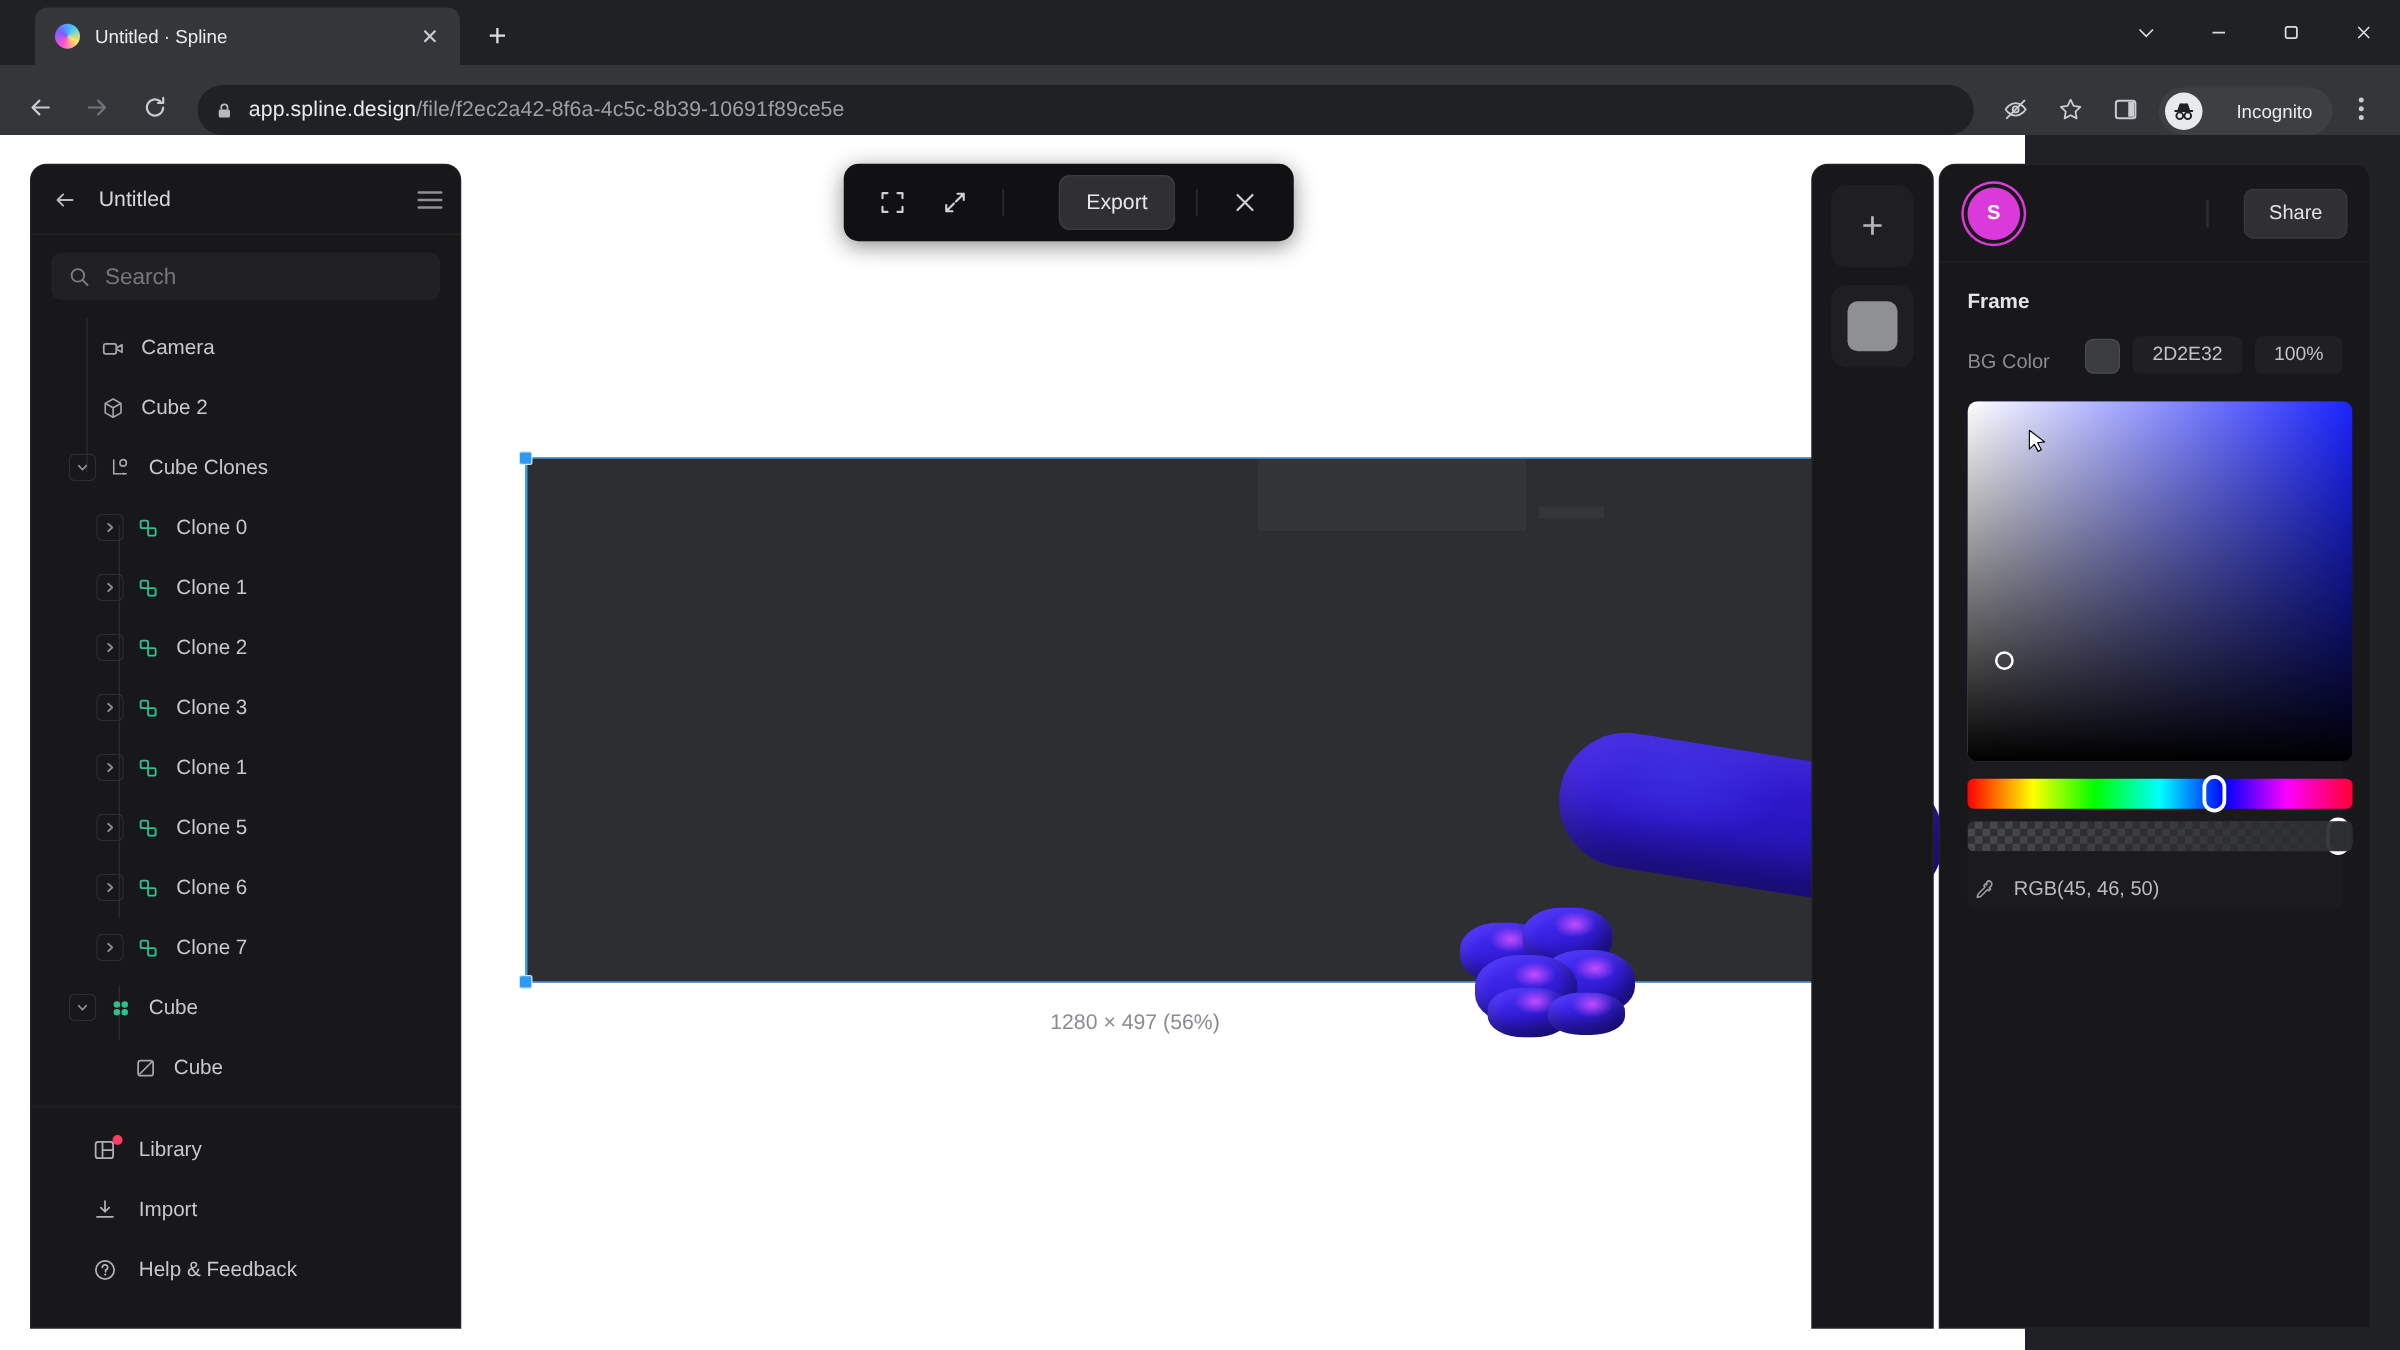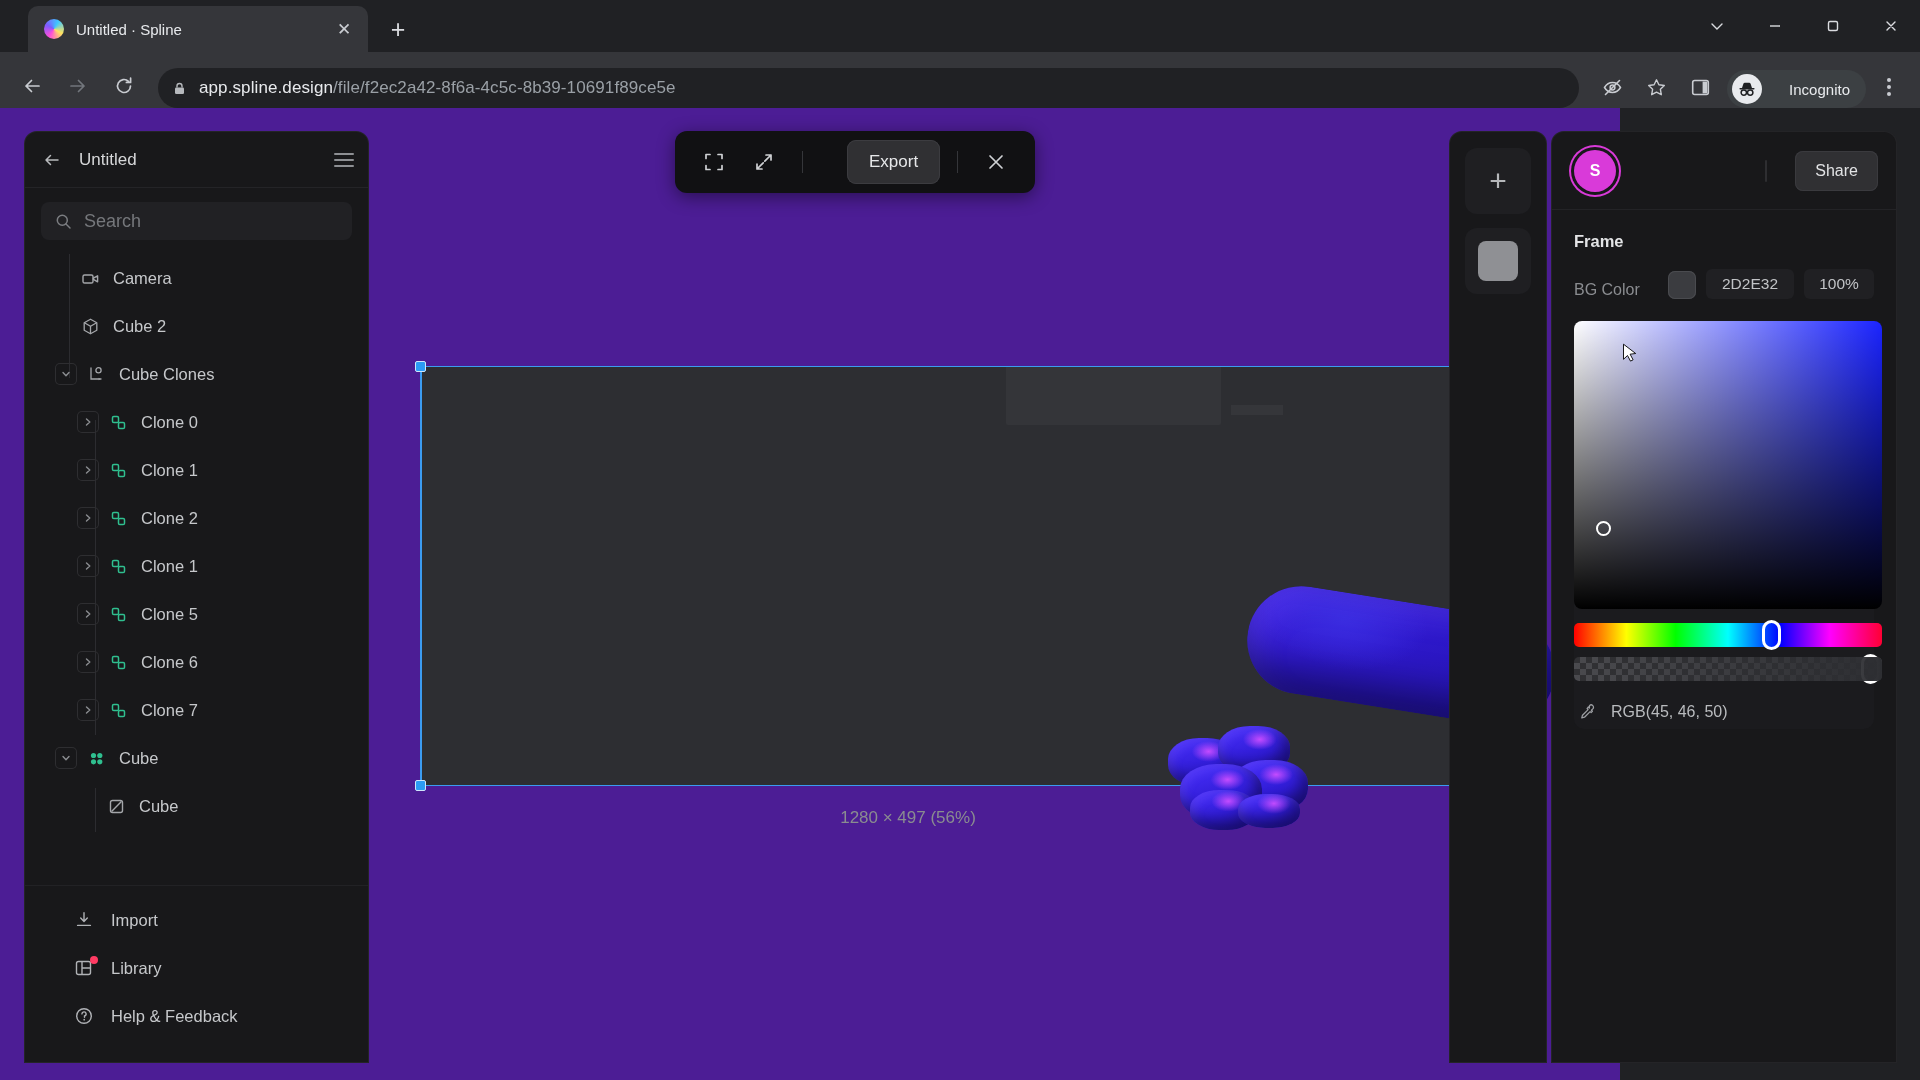--- a/index.html
+++ b/index.html
@@ -87,21 +87,21 @@
     width: 30px; height: 30px; border-radius: 50%; background: #e8eaed;
     display: flex; align-items: center; justify-content: center;
   }
   .incognito-pill span { color: #e8eaed; font-size: 15px; }
   .dots3 { display: flex; flex-direction: column; gap: 3px; align-items: center; }
   .dots3 i { width: 4px; height: 4px; border-radius: 50%; background: #c9ccd1; display: block; }
 
   
   .app {
     position: absolute; left: 0; top: 108px;
-    width: 1620px; height: 972px; background: #4c1d95;
+    width: 1620px; height: 972px; background: #ffffff;
   }
 
   
   .leftpanel {
     position: absolute; left: 25px; top: 24px;
     width: 343px; height: 930px;
     background: #18181a; border-radius: 12px 12px 0 0;
     display: flex; flex-direction: column;
     box-shadow: 0 0 0 1px #242427;
   }
@@ -555,20 +555,34 @@
               <svg width="12" height="12" viewBox="0 0 12 12">
                 <path d="M4.5 3L7.8 6 4.5 9" stroke="currentColor" stroke-width="1.4" fill="none" stroke-linecap="round" stroke-linejoin="round"></path>
               </svg>
             </span>
           <span class="tico" style="color:#2fbf8f">
             <svg width="19" height="19" viewBox="0 0 19 19">
                 <rect x="3.5" y="3.5" width="6" height="6" rx="1.3" stroke="currentColor" stroke-width="1.5" fill="none"></rect>
                 <rect x="9.5" y="9.5" width="6" height="6" rx="1.3" stroke="currentColor" stroke-width="1.5" fill="none"></rect>
               </svg>
           </span>
+          <span class="lbl">Clone 3</span>
+        </div>
+        <div class="row indent">
+          <span class="chev">
+              <svg width="12" height="12" viewBox="0 0 12 12">
+                <path d="M4.5 3L7.8 6 4.5 9" stroke="currentColor" stroke-width="1.4" fill="none" stroke-linecap="round" stroke-linejoin="round"></path>
+              </svg>
+            </span>
+          <span class="tico" style="color:#2fbf8f">
+            <svg width="19" height="19" viewBox="0 0 19 19">
+                <rect x="3.5" y="3.5" width="6" height="6" rx="1.3" stroke="currentColor" stroke-width="1.5" fill="none"></rect>
+                <rect x="9.5" y="9.5" width="6" height="6" rx="1.3" stroke="currentColor" stroke-width="1.5" fill="none"></rect>
+              </svg>
+          </span>
           <span class="lbl">Clone 1</span>
         </div>
         <div class="row indent">
           <span class="chev">
               <svg width="12" height="12" viewBox="0 0 12 12">
                 <path d="M4.5 3L7.8 6 4.5 9" stroke="currentColor" stroke-width="1.4" fill="none" stroke-linecap="round" stroke-linejoin="round"></path>
               </svg>
             </span>
           <span class="tico" style="color:#2fbf8f">
             <svg width="19" height="19" viewBox="0 0 19 19">
@@ -629,38 +643,38 @@
             <svg width="19" height="19" viewBox="0 0 19 19">
                 <rect x="3.5" y="3.5" width="12" height="12" rx="2" stroke="currentColor" stroke-width="1.4" fill="none"></rect>
                 <path d="M4.6 14.4L14.4 4.6" stroke="currentColor" stroke-width="1.4"></path>
               </svg>
           </span>
           <span class="lbl">Cube</span>
         </div>
       </div>
 
       <div class="lp-footer">
+        <div class="foot-row">
+          <span class="fico">
+            <svg width="20" height="20" viewBox="0 0 20 20">
+                <rect x="2.5" y="3.5" width="14" height="13" rx="2" stroke="currentColor" stroke-width="1.4" fill="none"></rect>
+                <path d="M8 3.8v12.4M8 10h8.3" stroke="currentColor" stroke-width="1.4"></path>
+              </svg>
+            <i class="dot-badge"></i>
+          </span>
+          <span class="flbl">Library</span>
+        </div>
         <div class="foot-row">
           <span class="fico">
             <svg width="20" height="20" viewBox="0 0 20 20">
                 <path d="M10 2.8v8.6m0 0l3.3-3.3M10 11.4L6.7 8.1" stroke="currentColor" stroke-width="1.4" fill="none" stroke-linecap="round" stroke-linejoin="round"></path>
                 <path d="M3.6 15.4h12.8" stroke="currentColor" stroke-width="1.4" stroke-linecap="round"></path>
               </svg>
           </span>
           <span class="flbl">Import</span>
-        </div>
-        <div class="foot-row">
-          <span class="fico">
-            <svg width="20" height="20" viewBox="0 0 20 20">
-                <rect x="2.5" y="3.5" width="14" height="13" rx="2" stroke="currentColor" stroke-width="1.4" fill="none"></rect>
-                <path d="M8 3.8v12.4M8 10h8.3" stroke="currentColor" stroke-width="1.4"></path>
-              </svg>
-            <i class="dot-badge"></i>
-          </span>
-          <span class="flbl">Library</span>
         </div>
         <div class="foot-row">
           <span class="fico">
             <svg width="20" height="20" viewBox="0 0 20 20">
                 <circle cx="10" cy="10" r="7.3" stroke="currentColor" stroke-width="1.4" fill="none"></circle>
                 <path d="M7.9 7.9a2.1 2.1 0 1 1 2.6 2.1v1.3" stroke="currentColor" stroke-width="1.4" fill="none" stroke-linecap="round"></path>
                 <circle cx="10.2" cy="13.7" r=".85" fill="currentColor"></circle>
               </svg>
           </span>
           <span class="flbl">Help &amp; Feedback</span>

